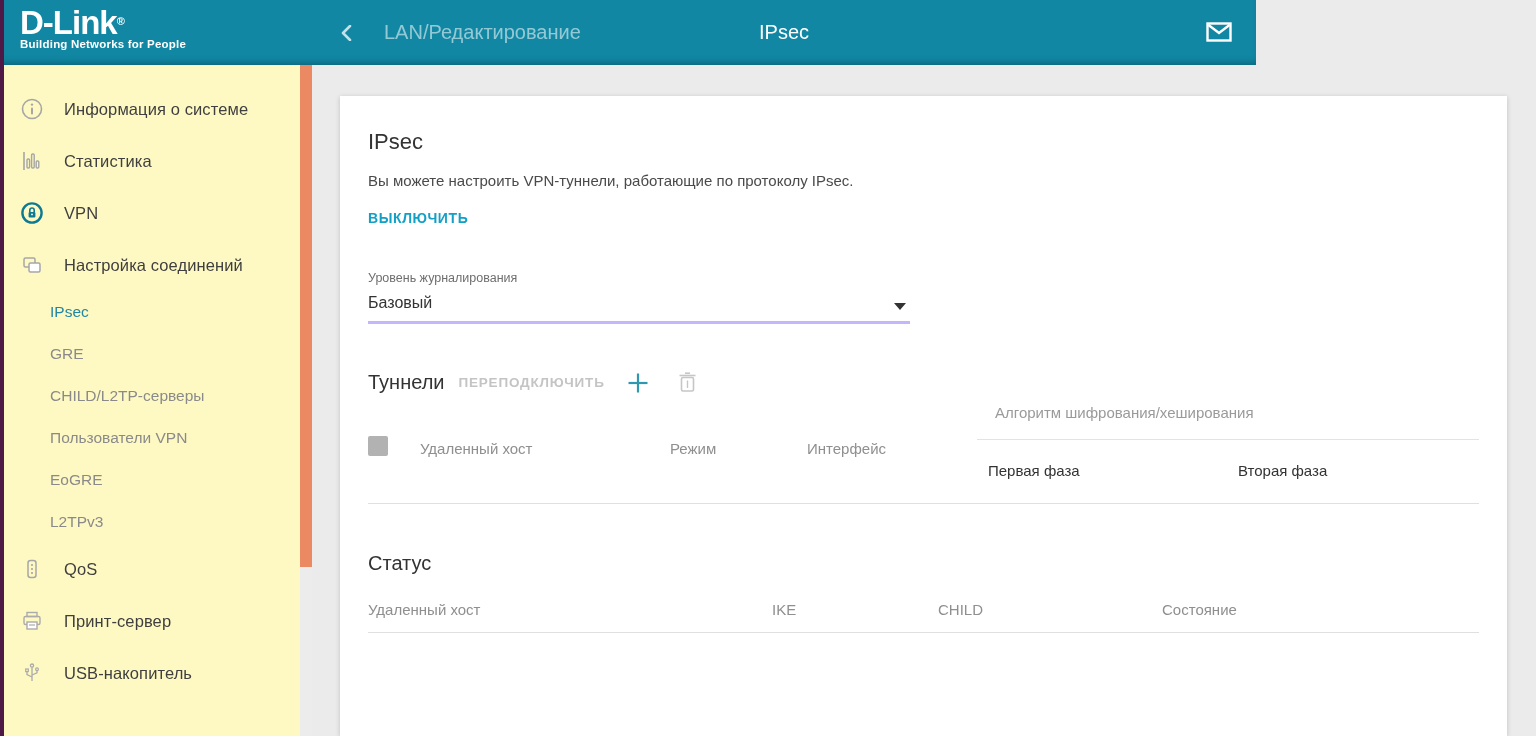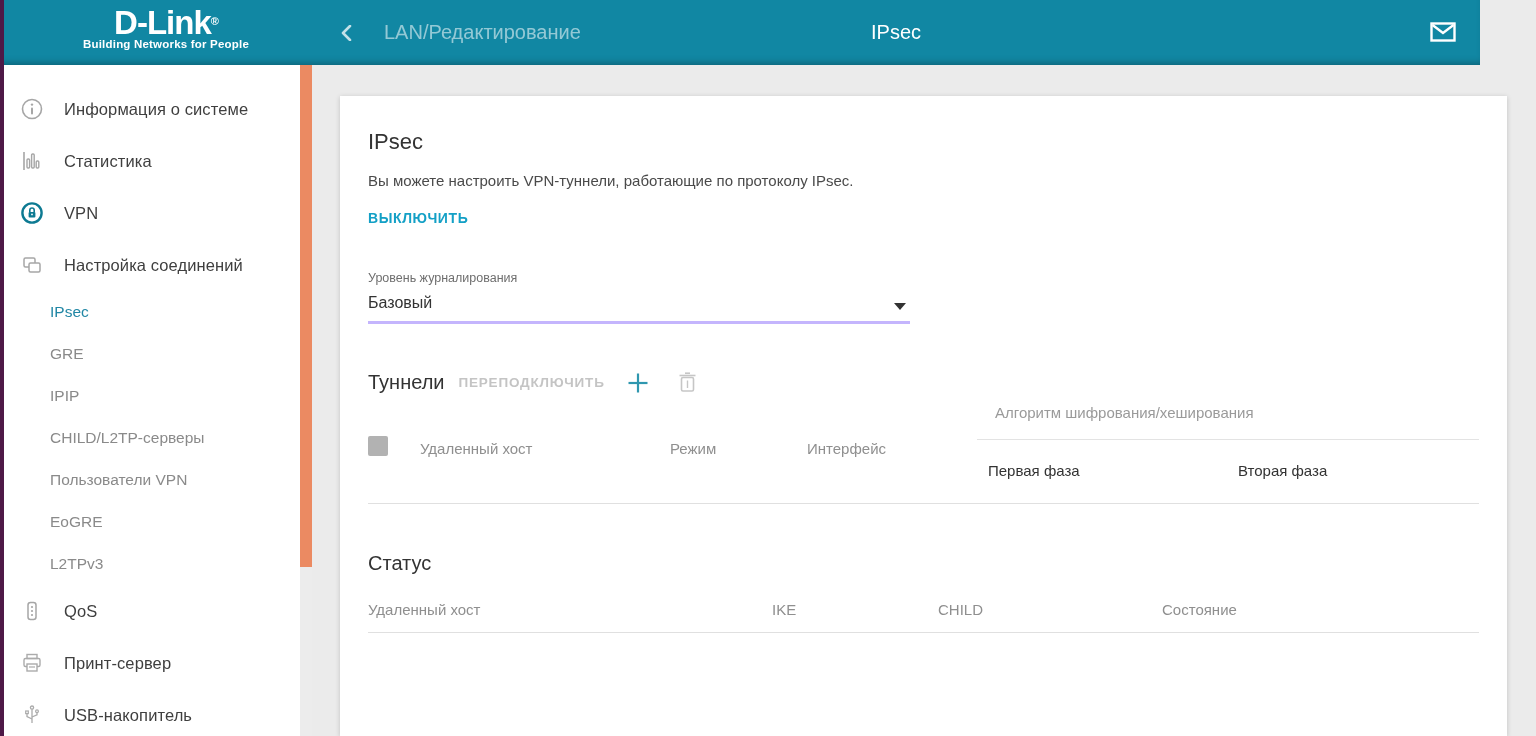--- a/index.html
+++ b/index.html
@@ -5,36 +5,36 @@
   * { margin:0; padding:0; box-sizing:border-box; }
   html,body { width:1536px; height:736px; overflow:hidden; }
   body { font-family:"Liberation Sans", sans-serif; background:#EBEBEB; }
 
   .app { position:relative; width:1536px; height:736px; }
 
   
   .left-strip { position:absolute; left:0; top:0; width:4px; height:736px; background:#4E1947; z-index:50; }
 
   
-  .header { position:absolute; left:0; top:0; width:1480px; height:65px; background:#1187A3;
-            box-shadow: inset 0 -6px 7px -4px rgba(0,0,0,0.28); z-index:40; display:flex;text-align:center; }
+  .header { position:absolute; left:0; top:0; width:1256px; height:65px; background:#1187A3;
+            box-shadow: inset 0 -6px 7px -4px rgba(0,0,0,0.28); z-index:40; display:flex; }
   .logo-zone { width:312px; padding:8px 0 0 20px; }
   .logo-title { color:#FFFFFF; font-size:33px; font-weight:bold; letter-spacing:-1px; line-height:30px; }
   .logo-reg { font-size:11px; vertical-align:top; font-weight:bold; position:relative; top:-2px; }
   .logo-tagline { color:#FFFFFF; font-size:11.5px; font-weight:bold; margin-top:0px; letter-spacing:0.2px; }
   .header-content { position:relative; flex:1; height:65px; }
   .breadcrumb-wrap { position:absolute; left:28px; top:0; height:65px; display:flex; align-items:center; gap:8px; cursor:pointer; }
   .back-icon { width:12px; height:16px; }
   .breadcrumb-text { color:rgba(255,255,255,0.55); font-size:20px;margin-left:24px; }
   .page-title { position:absolute; left:0; right:0; top:0; height:65px; display:flex; align-items:center; justify-content:center;
                 color:#FFFFFF; font-size:20px; font-weight:normal; pointer-events:none; }
   .mail-btn { position:absolute; right:24px; top:21px; width:26px; height:22px; cursor:pointer; }
 
   
-  .sidebar { position:absolute; left:4px; top:65px; width:296px; height:671px; background:#ffffff; z-index:10; }
+  .sidebar { position:absolute; left:4px; top:65px; width:296px; height:671px; background:#fef9c3; z-index:10; }
   .side-scrollbar { position:absolute; left:300px; top:65px; width:12px; height:671px; background:#ECECEC; z-index:11; }
   .side-scroll-thumb { position:absolute; left:0; top:0; width:12px; height:502px; background:#EB8A62; }
 
   .nav { padding-top:18px; }
   .nav-item { display:flex; align-items:center; height:52px; padding-left:16px; cursor:pointer; }
   .nav-icon { width:24px; height:24px; display:flex; align-items:center; justify-content:center; flex:none; }
   .nav-label { margin-left:20px; font-size:16.5px; color:#3F3F3F; letter-spacing:0.1px; }
   .nav-sub { padding:0; }
   .nav-sub-item { height:42px; display:flex; align-items:center; padding-left:46px; cursor:pointer; }
   .nav-sub-label { font-size:15.5px; color:#8A8A8A; }
@@ -163,23 +163,20 @@
       </div>
 
       <div class="nav-sub">
         <div class="nav-sub-item active">
           <span class="nav-sub-label">IPsec</span>
         </div>
         <div class="nav-sub-item">
           <span class="nav-sub-label">GRE</span>
         </div>
         <div class="nav-sub-item">
-          <span class="nav-sub-label">IPIP</span>
-        </div>
-        <div class="nav-sub-item">
           <span class="nav-sub-label">CHILD/L2TP-серверы</span>
         </div>
         <div class="nav-sub-item">
           <span class="nav-sub-label">Пользователи VPN</span>
         </div>
         <div class="nav-sub-item">
           <span class="nav-sub-label">EoGRE</span>
         </div>
         <div class="nav-sub-item">
           <span class="nav-sub-label">L2TPv3</span>

